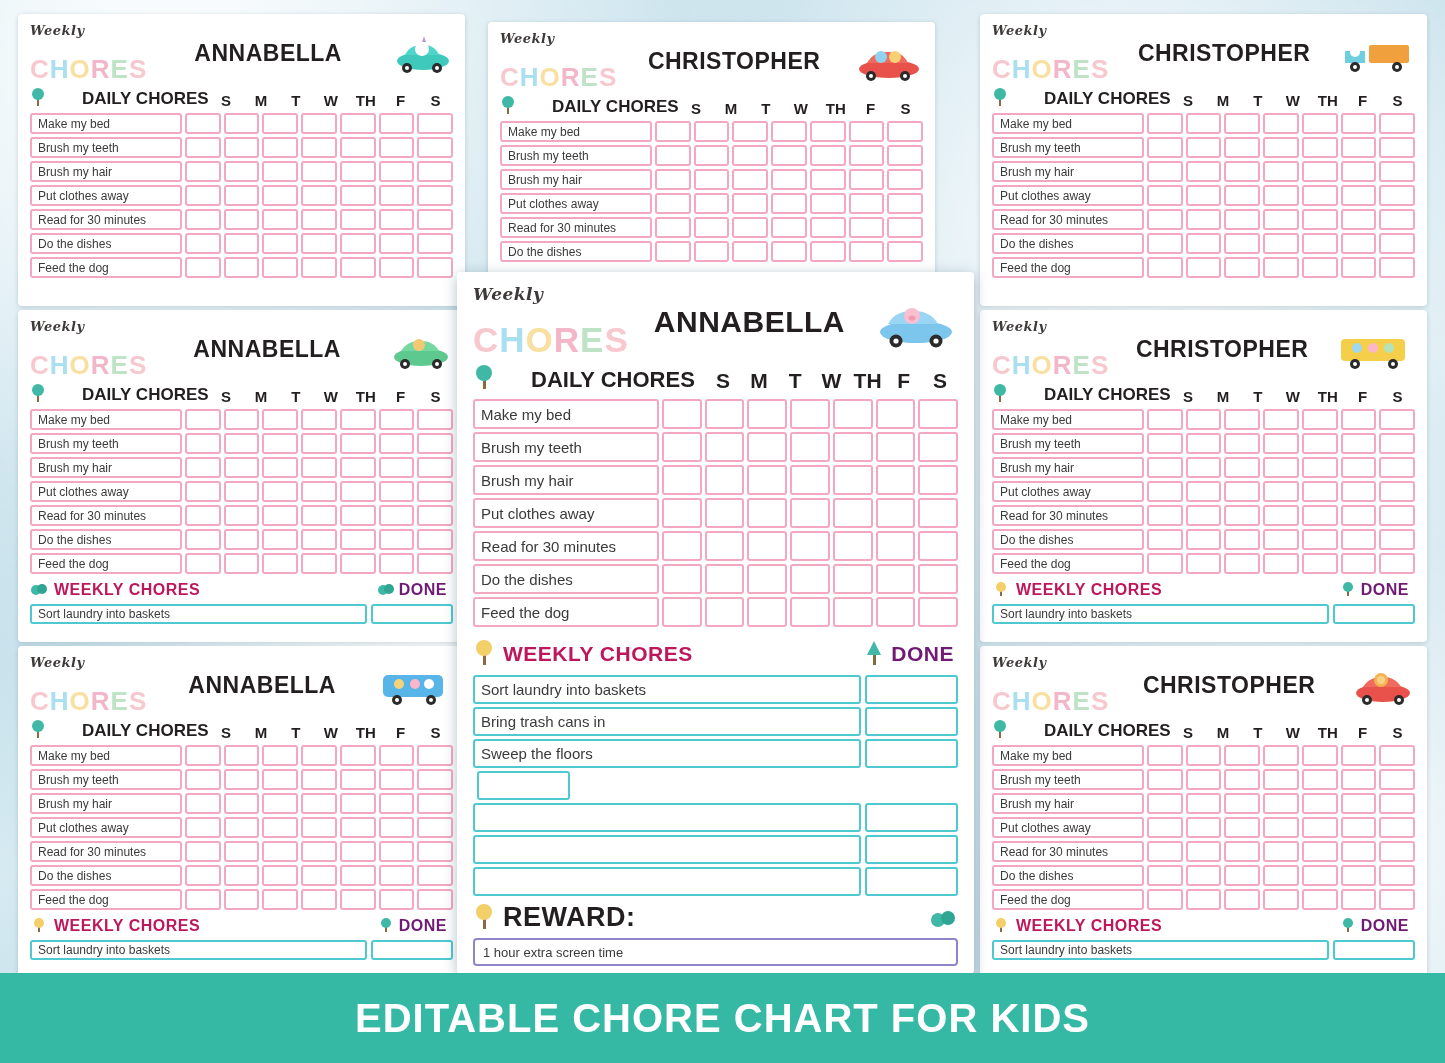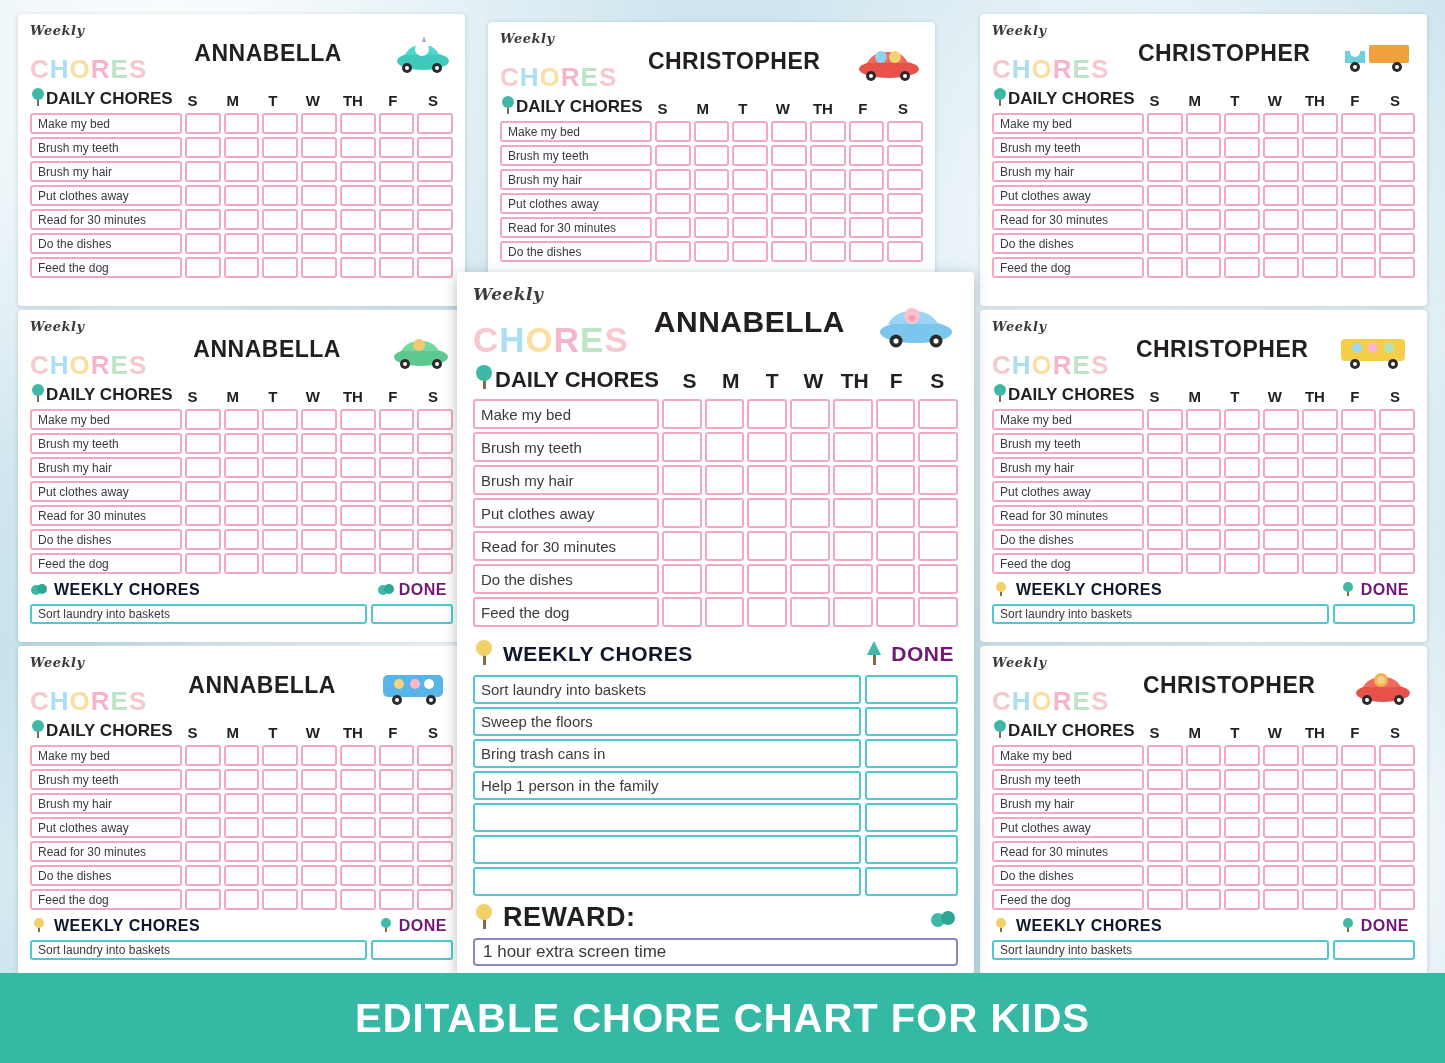--- a/index.html
+++ b/index.html
@@ -35,40 +35,40 @@
   .logo .chores span{display:inline-block;}
   .name{
     font-weight:bold;color:#231f20;flex:1;text-align:center;
     letter-spacing:.5px;white-space:nowrap;
   }
   .vehicle{flex:0 0 auto;}
 
   
   .dayrow{display:flex;align-items:flex-end;margin-top:4px;}
   .dayrow .tree{width:16px;text-align:center;}
-  .dayrow .dctitle{font-weight:bold;color:#231f20;}
+  .dayrow .dctitle{font-weight:bold;color:#231f20;margin-left:36px;}
   .dayrow .days{display:flex;flex:1;}
   .dayrow .days span{flex:1;text-align:center;font-weight:bold;color:#231f20;}
 
   
   .tbl{margin-top:4px;}
   .trow{display:flex;margin-bottom:3px;}
   .tlabel{
     border:2px solid #f4a8bf;border-radius:3px;background:#fff;color:#3a3a3a;
     display:flex;align-items:center;padding-left:6px;box-sizing:border-box;
   }
   .tcells{display:flex;flex:1;}
   .tcells .c{
     flex:1;border:2px solid #f4a8bf;border-radius:3px;margin-left:3px;box-sizing:border-box;background:#fff;
   }
 
   
   .wsec{margin-top:6px;}
   .wsechdr{display:flex;align-items:center;}
-  .wsechdr .wtitle{font-weight:bold;color:#0f172a;letter-spacing:.5px;}
+  .wsechdr .wtitle{font-weight:bold;color:#be185d;letter-spacing:.5px;}
   .wsechdr .done{font-weight:bold;color:#701a75;letter-spacing:.5px;}
   .wrow{display:flex;margin-bottom:3px;}
   .wlabel{border:2px solid #4ec9cf;border-radius:3px;background:#fff;color:#3a3a3a;
     display:flex;align-items:center;padding-left:6px;box-sizing:border-box;flex:1;}
   .wcell{border:2px solid #4ec9cf;border-radius:3px;margin-left:4px;box-sizing:border-box;background:#fff;}
 
   
   .rewhdr{display:flex;align-items:center;margin-top:6px;}
   .rewhdr .rtitle{font-weight:bold;color:#231f20;letter-spacing:.5px;}
   .rewbox{border:2px solid #8f86c9;border-radius:4px;background:#fff;color:#3a3a3a;
@@ -95,21 +95,21 @@
   .big .name{font-size:30px;}
   .big .dayrow .dctitle{font-size:22px;}
   .big .dayrow .days span{font-size:21px;}
   .big .tlabel{width:186px;height:30px;font-size:15px;}
   .big .tcells .c{height:30px;}
   .big .wsechdr .wtitle{font-size:21px;}
   .big .wsechdr .done{font-size:21px;}
   .big .wlabel{height:29px;font-size:15px;}
   .big .wcell{width:93px;height:29px;}
   .big .rewhdr .rtitle{font-size:27px;}
-  .big .rewbox{height:28px;font-size:17px;}
+  .big .rewbox{height:28px;font-size:13px;}
 
   
   .l0{color:#f7c9cf;} .l1{color:#a9dff0;} .l2{color:#f9dfa0;}
   .l3{color:#f3b7c9;} .l4{color:#bfe3c6;} .l5{color:#f7c9cf;}
 
   
   .banner{
     position:absolute;left:0;bottom:0;width:1445px;height:90px;
     background:#35b9a5;display:flex;align-items:center;justify-content:center;
   }
@@ -1194,29 +1194,28 @@
                 <rect x="10" y="16" width="3" height="10" fill="#8a6a43"></rect>
                 <path d="M11 2l7 14H4z" fill="#3fb8a6"></path>
               </svg></span>
           <span class="done" style="margin-left:6px;margin-right:4px;">DONE</span>
         </div>
         <div class="wrow">
             <div class="wlabel">Sort laundry into baskets</div>
             <div class="wcell"></div>
           </div>
         <div class="wrow">
+            <div class="wlabel">Bring trash cans in</div>
+            <div class="wcell"></div>
+          </div>
+        <div class="wrow">
             <div class="wlabel">Sweep the floors</div>
             <div class="wcell"></div>
           </div>
         <div class="wrow">
-            <div class="wlabel">Bring trash cans in</div>
-            <div class="wcell"></div>
-          </div>
-        <div class="wrow">
-            <div class="wlabel">Help 1 person in the family</div>
             <div class="wcell"></div>
           </div>
         <div class="wrow">
             <div class="wlabel"></div>
             <div class="wcell"></div>
           </div>
         <div class="wrow">
             <div class="wlabel"></div>
             <div class="wcell"></div>
           </div>

